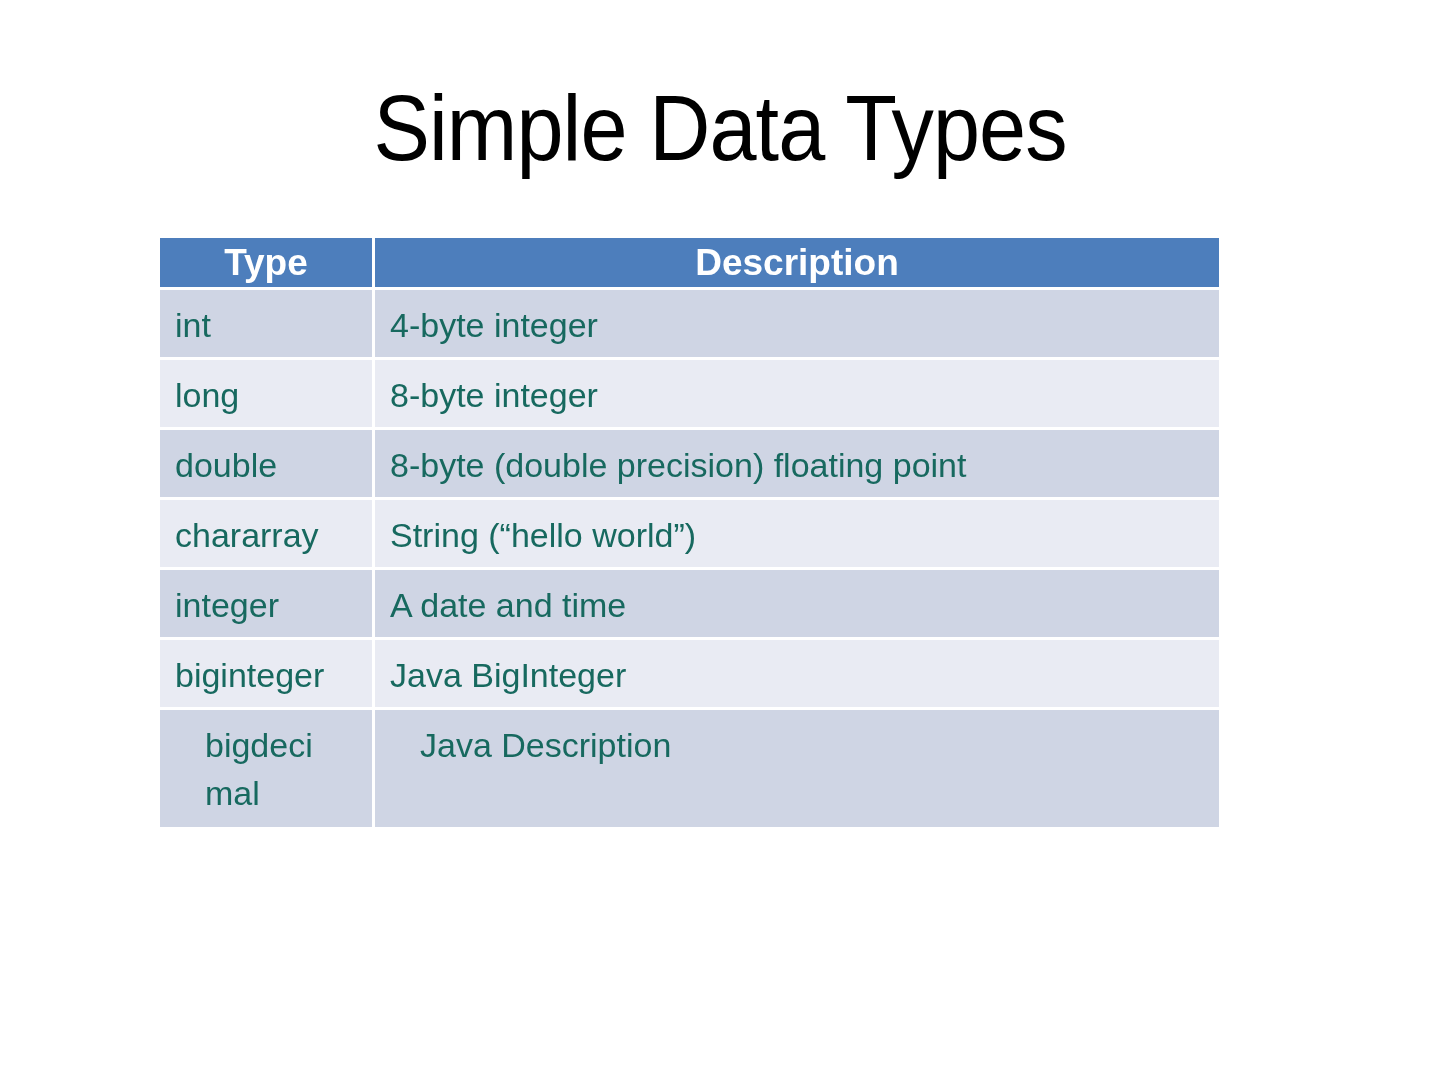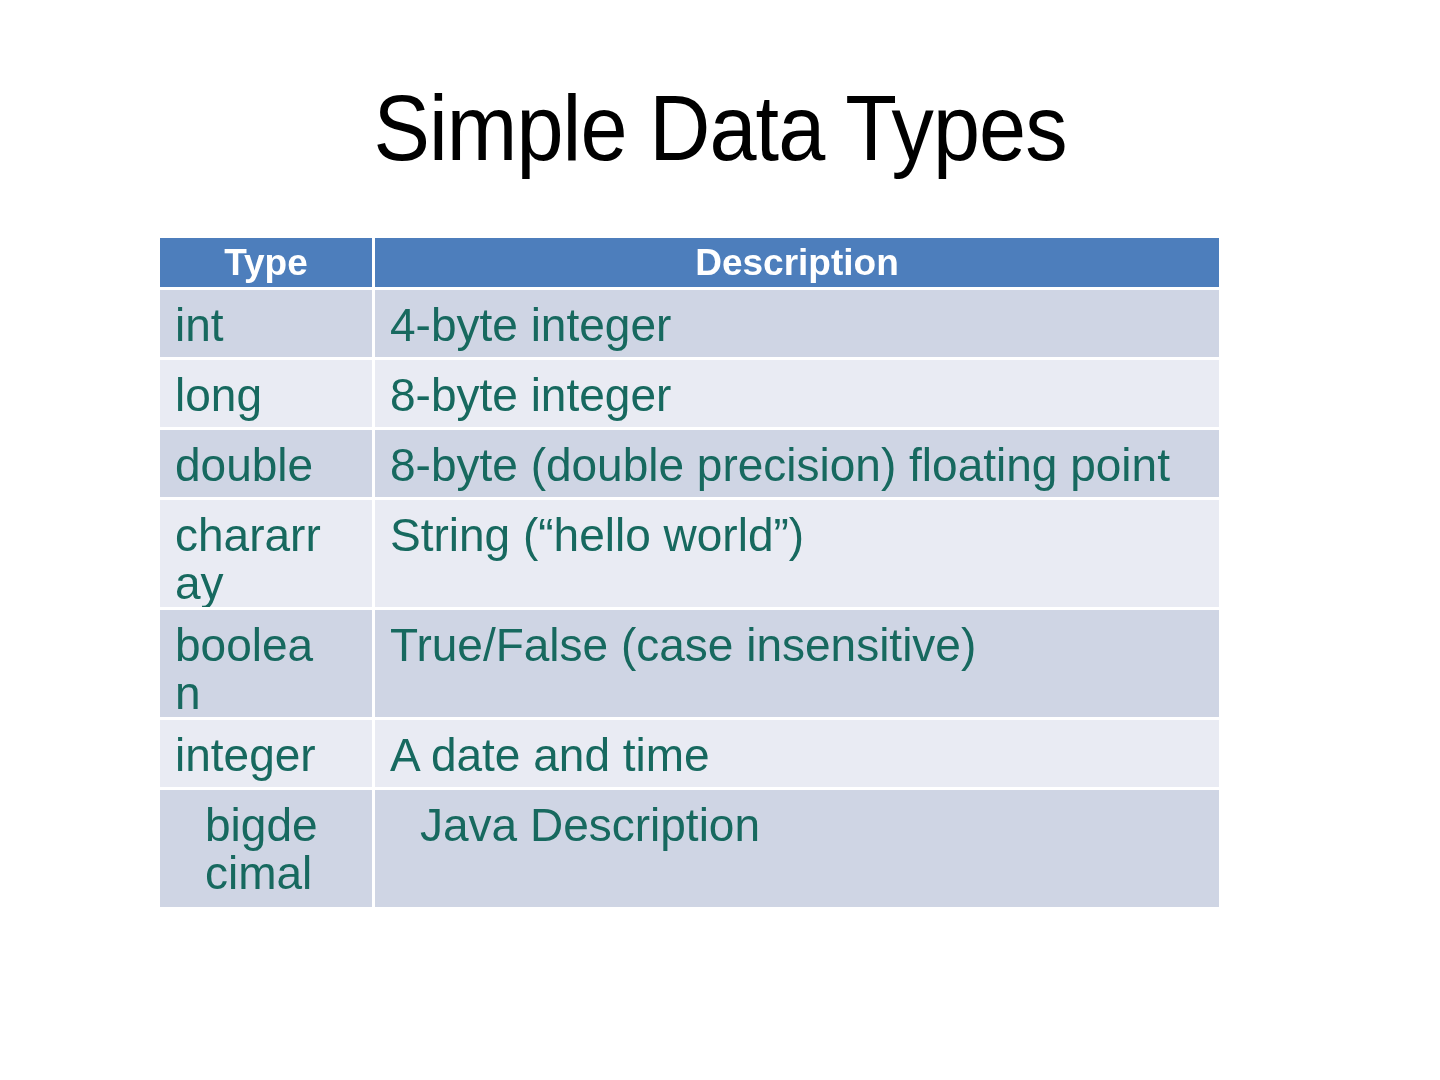--- a/index.html
+++ b/index.html
@@ -56,21 +56,21 @@
     background: var(--header-bg, #4d7ebc);
     color: var(--header-text, #ffffff);
     font-size: 37px;
     font-weight: 700;
     text-align: center;
     vertical-align: middle;
     padding: 0;
   }
   tbody td {
     height: 70px;
-    font-size: 46px;
+    font-size: 34px;
     line-height: 48px;
     color: var(--cell-text, #17695f);
     vertical-align: top;
     padding: 11px 0 0 15px;
     text-align: left;
   }
   tbody tr:nth-child(odd) td { background: var(--row-odd-bg, #cfd5e4); }
   tbody tr:nth-child(even) td { background: var(--row-even-bg, #e9ebf3); }
   tbody tr:last-child td { height: 120px; padding-left: 45px; }
   td.type-cell {
@@ -107,26 +107,26 @@
       </tr>
       <tr>
         <td class="type-cell">double</td>
         <td class="desc-cell">8-byte (double precision) floating point</td>
       </tr>
       <tr>
         <td class="type-cell">chararray</td>
         <td class="desc-cell">String (“hello world”)</td>
       </tr>
       <tr>
-        <td class="type-cell">boolean</td>
-        <td class="desc-cell">True/False (case insensitive)</td>
+        <td class="type-cell">integer</td>
+        <td class="desc-cell">A date and time</td>
       </tr>
       <tr>
-        <td class="type-cell">integer</td>
-        <td class="desc-cell">A date and time</td>
+        <td class="type-cell">biginteger</td>
+        <td class="desc-cell">Java BigInteger</td>
       </tr>
       <tr>
         <td class="type-cell">bigdecimal</td>
         <td class="desc-cell">Java Description</td>
       </tr>
     </tbody>
   </table>
 
 </div>
 

